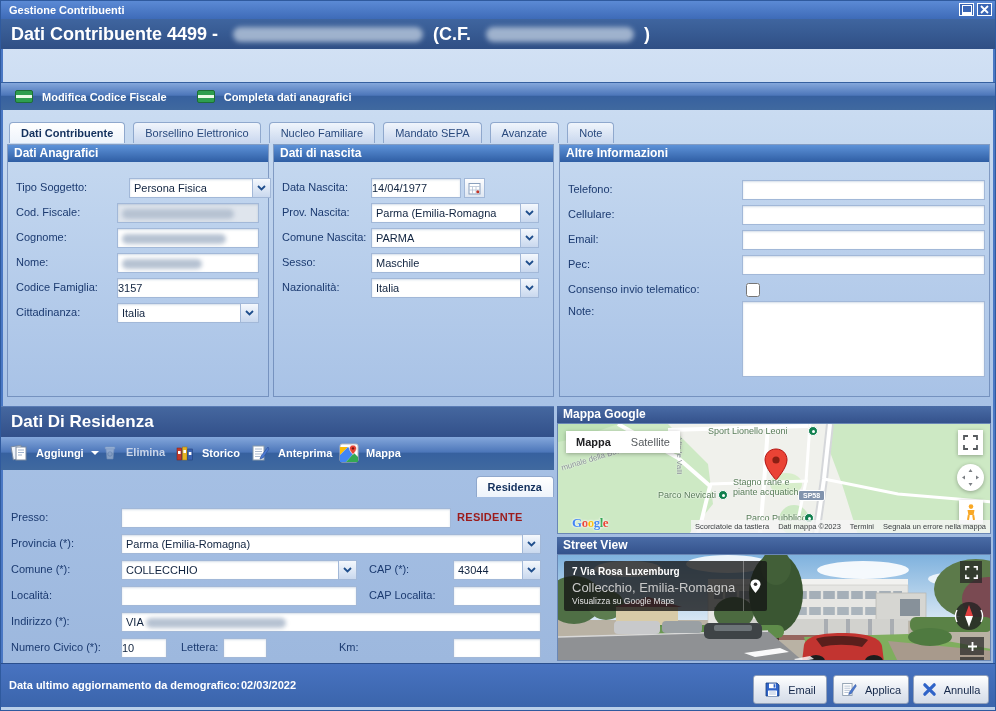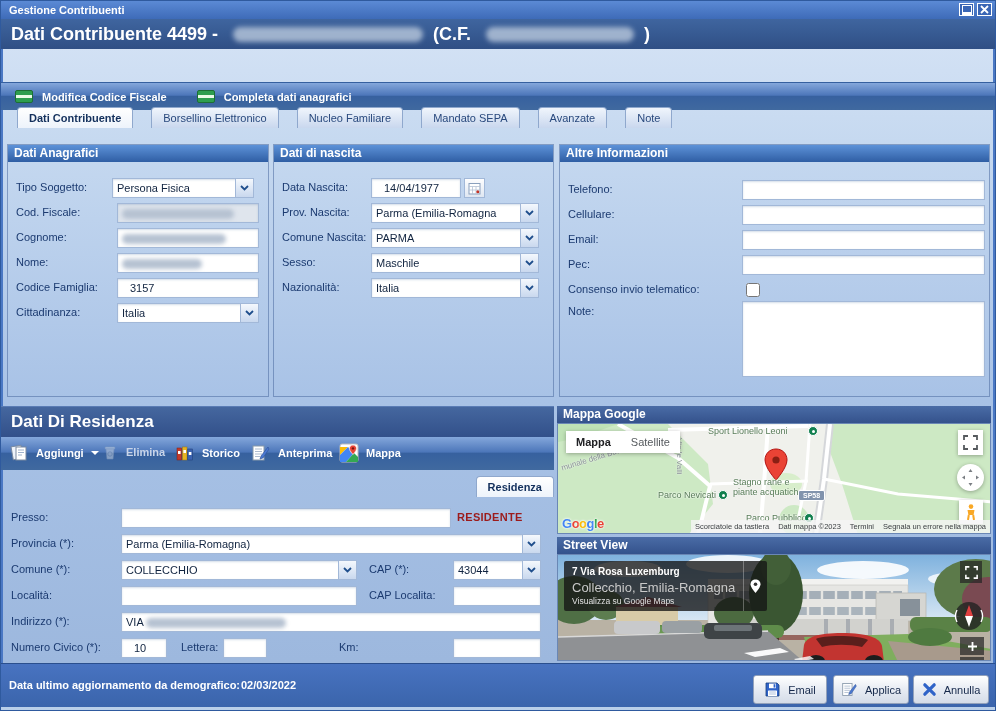--- a/index.html
+++ b/index.html
@@ -20,39 +20,39 @@
     background:linear-gradient(#3f659f,#2f4f85);color:#fff;font-size:18px;font-weight:bold;
     display:flex;align-items:center;padding-left:10px;box-sizing:border-box;white-space:pre;}
   .redact{display:inline-block;height:15px;border-radius:8px;background:rgba(185,200,220,.8);filter:blur(2.5px);margin:0 10px;}
   
   .tabrow1{position:absolute;left:0;top:48px;width:996px;height:33px;
     background:linear-gradient(#eaf0fa,#ccd8ec);display:flex;align-items:flex-end;gap:3px;padding-left:4px;box-sizing:border-box;}
   .tab{border:1px solid #8fa8cd;border-bottom:none;border-radius:4px 4px 0 0;
     padding:5px 13px 5px 13px;font-size:11px;color:#29497d;
     background:linear-gradient(#f4f8fd,#cfdcf0);cursor:pointer;}
   .tab.on{background:linear-gradient(#ffffff,#eef4fc);font-weight:bold;color:#13305c;position:relative;z-index:2;}
-  .tabrow2{position:absolute;left:0;top:98px;width:996px;height:29px;display:flex;align-items:flex-end;gap:18px;padding-left:16px;box-sizing:border-box;}
+  .tabrow2{position:absolute;left:0;top:113px;width:996px;height:29px;display:flex;align-items:flex-end;gap:8px;padding-left:8px;box-sizing:border-box;}
   .tab2{border:1px solid #8fa8cd;border-bottom:none;border-radius:4px 4px 0 0;
     padding:4px 11px;font-size:11px;color:#29497d;background:linear-gradient(#f0f5fc,#c9d7ee);cursor:pointer;}
   .tab2.on{background:linear-gradient(#ffffff,#edf3fb);font-weight:bold;color:#13305c;}
   
   .toolbar1{position:absolute;left:0;top:81px;width:996px;height:28px;
     background:linear-gradient(#84a7db 0%,#4d77ba 45%,#37619f 50%,#40699f 100%);
     display:flex;align-items:center;gap:30px;padding-left:14px;box-sizing:border-box;border-top:1px solid #35609f;}
   .tbtn{display:flex;align-items:center;gap:9px;color:#fff;font-weight:bold;font-size:11px;cursor:pointer;}
   .cardicon{width:16px;height:11px;border-radius:2px;border:1px solid #1d6e36;
     background:linear-gradient(180deg,#2e9e4f 0 32%,#eafbe8 32% 66%,#2e9e4f 66% 100%);}
   
   .grp{position:absolute;border:1px solid rgba(74,106,158,.55);box-sizing:border-box;}
   .grp-h{position:absolute;left:0;top:0;right:0;height:17px;background:linear-gradient(#5d92d8,#2f5ea4);
     color:#fff;font-weight:bold;font-size:12px;line-height:17px;padding-left:6px;}
   .lbl{position:absolute;font-size:11px;color:#1b3a70;white-space:nowrap;}
   .fin{position:absolute;height:20px;background:#fff;border:1px solid #a2b8d8;box-sizing:border-box;
     font-size:11px;color:#10233f;padding:3px 4px 0 4px;box-shadow:inset 0 1px 2px rgba(110,140,180,.3);overflow:hidden;white-space:nowrap;}
-  input.fin{padding:0 12px;}
+  input.fin{padding:0 0;}
   .fin.dis{background:#dfe5ed;}
   .blurpill{display:inline-block;background:#b6c2d2;border-radius:6px;filter:blur(2px);height:10px;vertical-align:middle;}
   .combo{position:absolute;height:20px;background:#fff;border:1px solid #a2b8d8;box-sizing:border-box;
     display:flex;align-items:stretch;box-shadow:inset 0 1px 2px rgba(110,140,180,.3);cursor:pointer;}
   .combo-txt{flex:1;font-size:11px;color:#10233f;padding:3px 0 0 4px;white-space:nowrap;overflow:hidden;}
   .combo-btn{width:17px;border-left:1px solid #a2b8d8;background:linear-gradient(#f4f8fd,#c9d8ee);
     display:flex;align-items:center;justify-content:center;}
   .calbtn{position:absolute;width:21px;height:20px;border:1px solid #a2b8d8;background:linear-gradient(#fdfdfe,#dfe7f2);
     display:flex;align-items:center;justify-content:center;box-sizing:border-box;cursor:pointer;}
   
@@ -73,21 +73,21 @@
   .gm-typectl{position:absolute;left:8px;top:7px;display:flex;box-shadow:0 1px 4px rgba(0,0,0,.3);cursor:pointer;}
   .gm-typebtn{background:#fff;font-size:11px;padding:5px 10px;color:#565a5e;}
   .gm-typebtn.on{font-weight:bold;color:#202124;}
   .gm-ctl{position:absolute;background:#fff;box-shadow:0 1px 4px rgba(0,0,0,.3);display:flex;align-items:center;justify-content:center;cursor:pointer;}
   .poi{position:absolute;font-size:9px;color:#587c58;text-shadow:0 0 2px #fff,0 0 2px #fff;line-height:1.15;}
   .poi-ic{position:absolute;width:10px;height:10px;border-radius:50%;background:#12804f;border:1px solid #fff;box-sizing:border-box;}
   .poi-ic::after{content:"";position:absolute;left:3px;top:3px;width:3px;height:3px;background:#fff;border-radius:50%;}
   .street-lbl{position:absolute;font-size:8px;color:#8d939b;text-shadow:0 0 2px #fff;white-space:nowrap;}
   .roadbadge{position:absolute;background:#8193ad;color:#fff;font-size:7px;font-weight:bold;
     padding:1px 4px;border-radius:2px;border:1px solid #fff;}
-  .gmlogo{position:absolute;left:4px;bottom:2px;font-size:13px;font-weight:bold;letter-spacing:-.5px;text-shadow:0 0 2px #fff,0 0 3px #fff;}
+  .gmlogo{position:absolute;left:14px;bottom:2px;font-size:13px;font-weight:bold;letter-spacing:-.5px;text-shadow:0 0 2px #fff,0 0 3px #fff;font-family:Liberation Serif, serif;}
   .gmlogo span{display:inline-block;}
   .gl0,.gl3{color:#4285F4;} .gl1,.gl5{color:#EA4335;} .gl2{color:#FBBC05;} .gl4{color:#34A853;}
   .attrib{position:absolute;right:0;bottom:0;display:flex;gap:9px;font-size:7.5px;color:#3c4043;
     background:rgba(245,245,245,.8);padding:2px 4px;}
   .svinfo{position:absolute;left:6px;top:6px;background:rgba(20,20,20,.78);border-radius:2px;color:#fff;
     display:flex;align-items:center;}
   .svinfo-txt{padding:5px 8px;}
   .svinfo-l1{font-size:10px;font-weight:bold;}
   .svinfo-l2{font-size:13px;color:#c9c9c9;margin-top:3px;}
   .svinfo-l3{font-size:8.5px;color:#e0e0e0;margin-top:1px;cursor:pointer;}
@@ -141,21 +141,21 @@
     <div class="tab2">Borsellino Elettronico</div>
     <div class="tab2">Nucleo Familiare</div>
     <div class="tab2">Mandato SEPA</div>
     <div class="tab2">Avanzate</div>
     <div class="tab2">Note</div>
   </div>
 
   <div class="grp" style="left:6px;top:143px;width:262px;height:253px;">
     <div class="grp-h">Dati Anagrafici</div>
     <span class="lbl" style="left:8px;top:36px">Tipo Soggetto:</span>
-    <div class="combo" style="left:104px;top:33px;width:142px">
+    <div class="combo" style="left:121px;top:33px;width:142px">
       <span class="combo-txt">Persona Fisica</span>
       <span class="combo-btn">
           <svg width="9" height="6" viewBox="0 0 9 6">
             <path d="M1 1 L4.5 4.5 L8 1" stroke="#1f4e8c" stroke-width="1.8" fill="none"></path>
           </svg>
         </span>
     </div>
     <span class="lbl" style="left:8px;top:61px">Cod. Fiscale:</span>
     <div class="fin dis" style="left:109px;top:58px;width:142px"><span class="blurpill" style="width:112px"></span></div>
     <span class="lbl" style="left:8px;top:86px">Cognome:</span>

